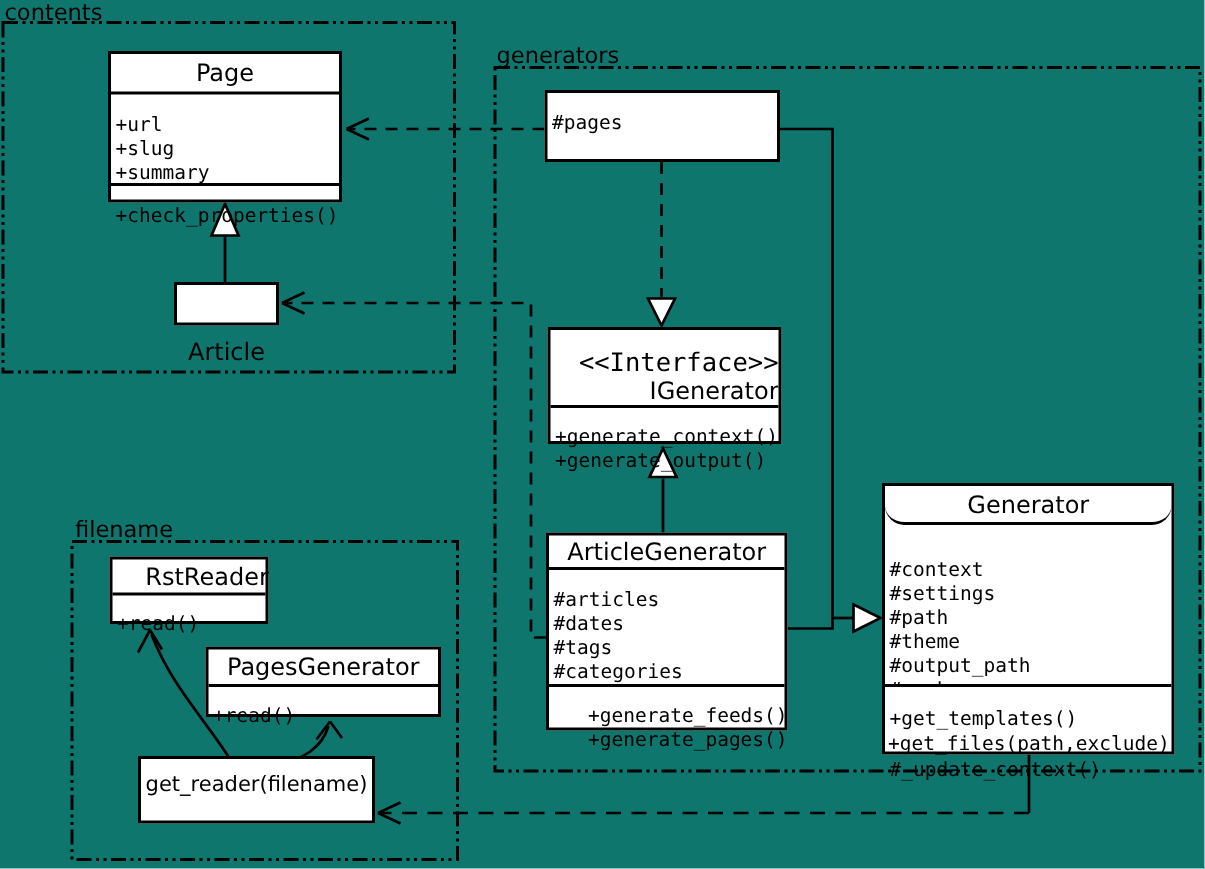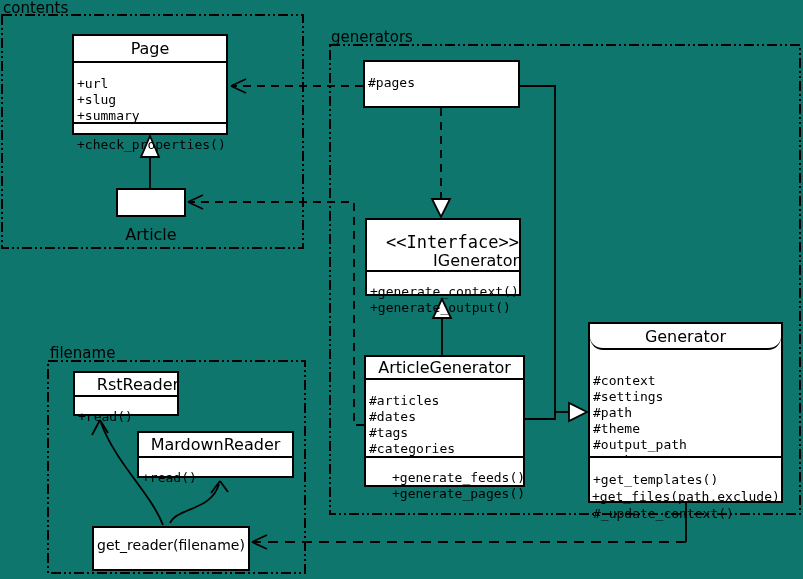--- a/index.html
+++ b/index.html
@@ -178,23 +178,23 @@
   </div>
 
   <div class="cls" style="left:73px; top:371px; width:106px; height:45px;">
     <div class="cls-title cls-sep" style="height:24px;padding-left:24px;">RstReader</div>
     <div class="compartment" style="height:17px;">
       <div class="member">+read()</div>
     </div>
   </div>
 
   <div class="cls" style="left:137px; top:431px; width:157px; height:47px;">
-    <div class="cls-title cls-sep" style="height:25px;">MardownReader</div>
+    <div class="cls-title cls-sep" style="height:25px;">PagesGenerator</div>
     <div class="compartment" style="height:18px;">
       <div class="member">+read()</div>
     </div>
   </div>
 
-  <div class="cls" style="left:92px; top:526px; width:158px; height:45px;">
+  <div class="cls" style="left:92px; top:504px; width:158px; height:45px;">
     <div class="cls-title fn-label" style="height:34px; font-weight:normal;">get_reader(filename)</div>
   </div>
 
 </div>
 
 </body></html>

